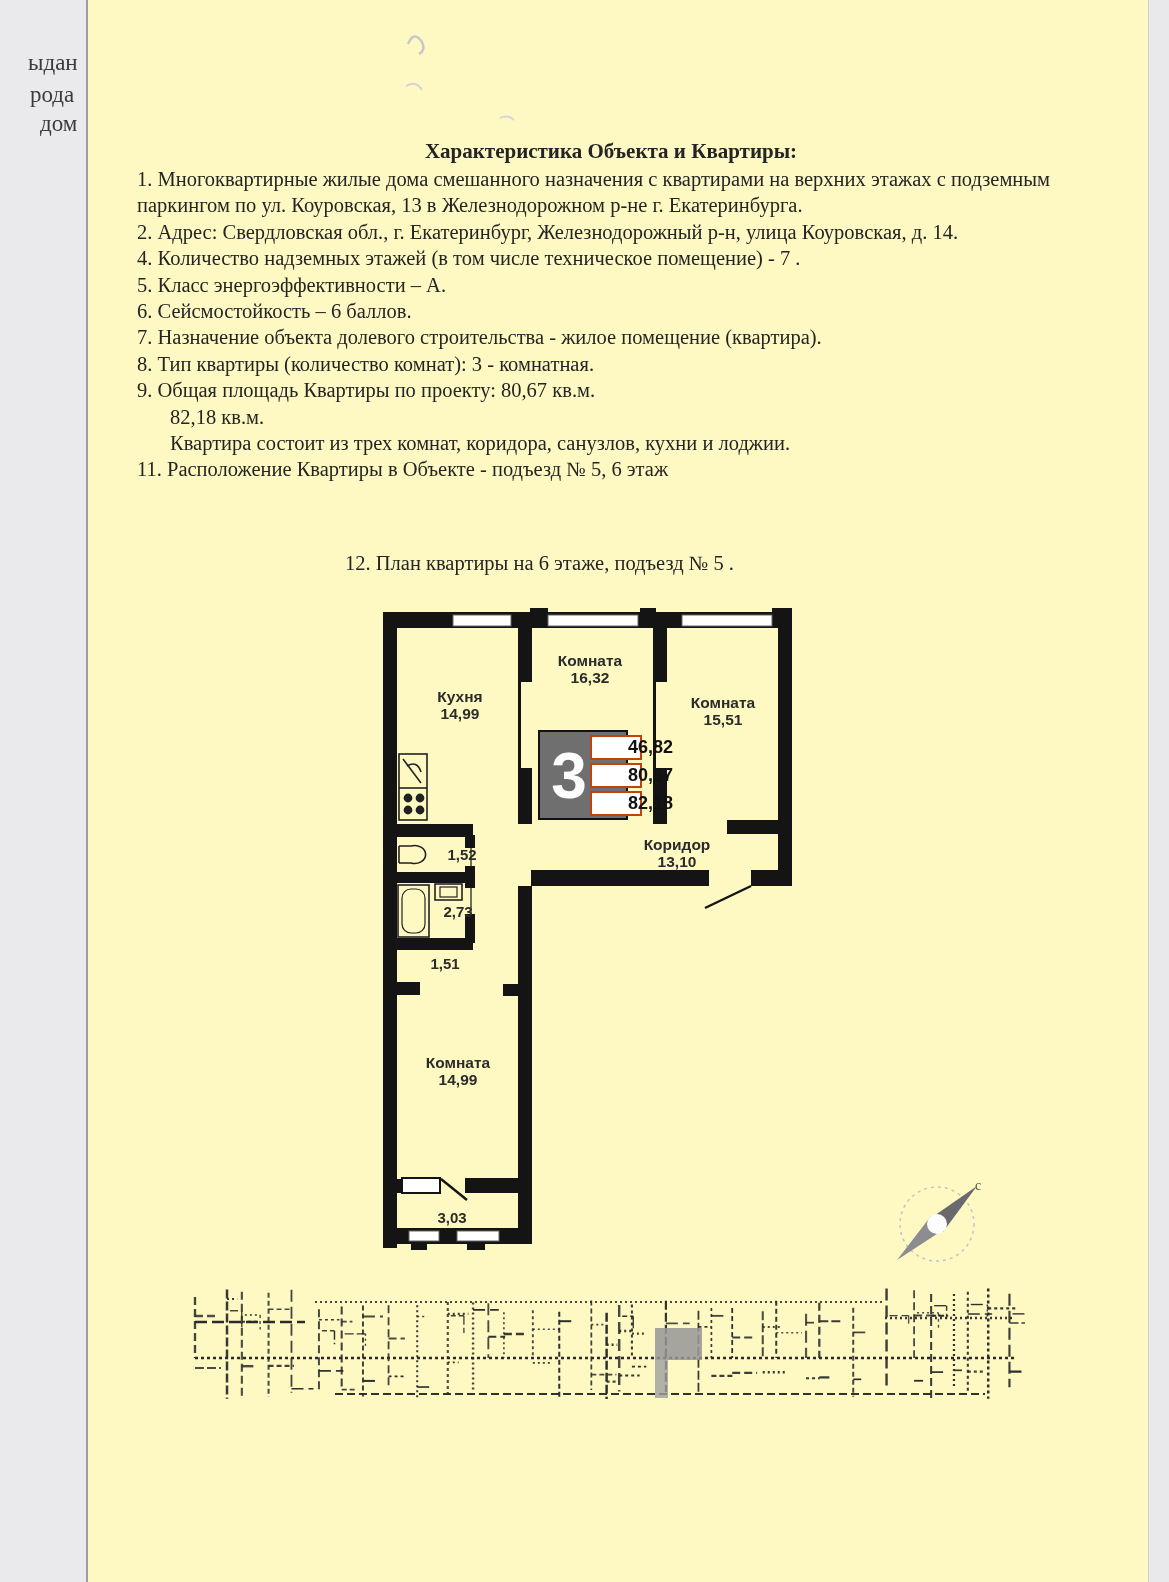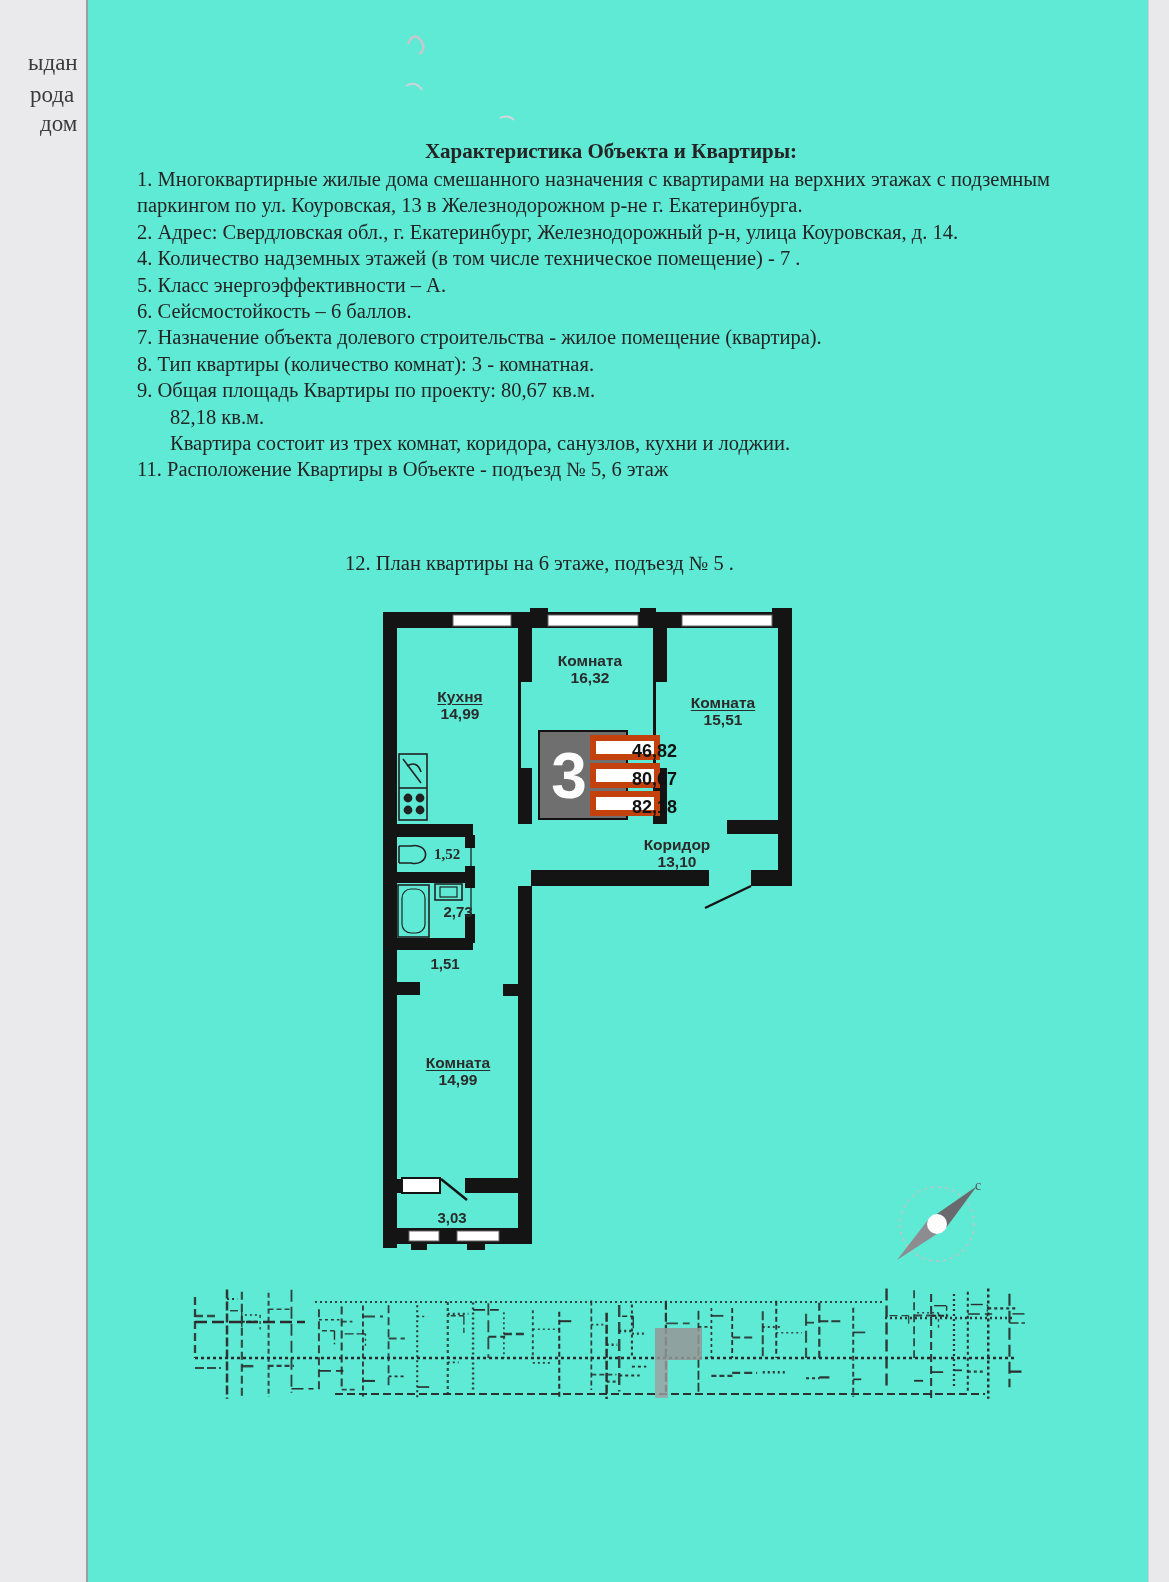--- a/index.html
+++ b/index.html
@@ -1,46 +1,46 @@
 <!DOCTYPE html>
 <html><head>
 <meta charset="utf-8">
 <style>
   html,body{margin:0;padding:0;background:#d8d8dc;}
-  .canvas{position:relative;width:1169px;height:1582px;background:#5eead4;overflow:hidden;
+  .canvas{position:relative;width:1169px;height:1582px;background:#fef9c3;overflow:hidden;
           font-family:"Liberation Serif",serif;color:#242424;}
   .abs{position:absolute;}
 
   
   .left-edge{left:0;top:0;width:86px;height:1582px;background:#eaeaec;border-right:2px solid #9d9da4;}
   .right-edge{left:1148px;top:0;width:21px;height:1582px;background:#e9e9ec;border-left:1px solid #cfcfd4;}
   .edge-word{font-size:23px;color:#3a3a3a;}
 
   
   .hdr{right:89px;top:8px;text-align:right;font-weight:bold;font-size:21px;line-height:26px;white-space:pre;}
   .hdr .l4{padding-right:16px;}
   .doc-title{left:137px;top:139px;width:948px;text-align:center;font-weight:bold;font-size:21px;}
   .doclist{left:137px;top:166px;width:952px;font-size:20.5px;line-height:26.4px;}
   .doclist .cont{padding-left:33px;}
   .item12{left:345px;top:552px;font-size:20.5px;}
 
   
   .plan{left:383px;top:608px;width:412px;height:642px;}
   .room-label{position:absolute;width:120px;text-align:center;
       font-family:"Liberation Sans",sans-serif;font-weight:bold;font-size:15.5px;line-height:17px;color:#2b2b2b;}
-  .room-label .u{text-decoration:underline;text-underline-offset:2px;}
+  .room-label .u{text-underline-offset:2px;}
   .small-area{position:absolute;width:60px;text-align:center;
       font-family:"Liberation Sans",sans-serif;font-weight:bold;font-size:15px;color:#2b2b2b;}
 
   
   .stamp{left:155px;top:118px;width:126px;height:98px;}
   .stamp-sq{position:absolute;left:0;top:4px;width:90px;height:90px;background:#6f6f6f;border:2px solid #111;box-sizing:border-box;}
   .stamp-3{position:absolute;left:4px;top:0px;width:50px;height:90px;
       font-family:"Liberation Sans",sans-serif;font-weight:800;font-size:64px;line-height:88px;color:#fdfdfd;text-align:center;}
-  .vbox{position:absolute;left:52px;width:70px;height:25px;background:#fff;border:6px solid #c2410c;box-sizing:border-box;
+  .vbox{position:absolute;left:52px;width:52px;height:25px;background:#fff;border:2px solid #c2410c;box-sizing:border-box;
       font-family:"Liberation Sans",sans-serif;font-weight:bold;font-size:18px;line-height:20px;text-align:center;color:#111;padding-left:36px;}
 
   
   .compass{left:885px;top:1172px;width:110px;height:100px;}
   .compass-n{position:absolute;left:90px;top:6px;font-size:14px;color:#555;font-family:"Liberation Serif",serif;}
 
   .strip{left:185px;top:1282px;width:840px;height:125px;}
 </style>
 </head>
 <body>
@@ -176,21 +176,21 @@
       <div>15,51</div>
     </div>
     <div class="room-label" style="left:234px;top:228px;">
       <div>Коридор</div>
       <div>13,10</div>
     </div>
     <div class="room-label" style="left:15px;top:446px;">
       <div class="u">Комната</div>
       <div>14,99</div>
     </div>
-    <div class="small-area" style="left:34px;top:238px;font-family:Liberation Serif, serif;">1,52</div>
+    <div class="small-area" style="left:49px;top:238px;">1,52</div>
     <div class="small-area" style="left:45px;top:295px;">2,73</div>
     <div class="small-area" style="left:32px;top:347px;">1,51</div>
     <div class="small-area" style="left:39px;top:601px;">3,03</div>
 
     
     <div class="abs stamp">
       <div class="stamp-sq">
         <div class="stamp-3">3</div>
       </div>
       <div class="vbox" style="top:9px;">46,82</div>

